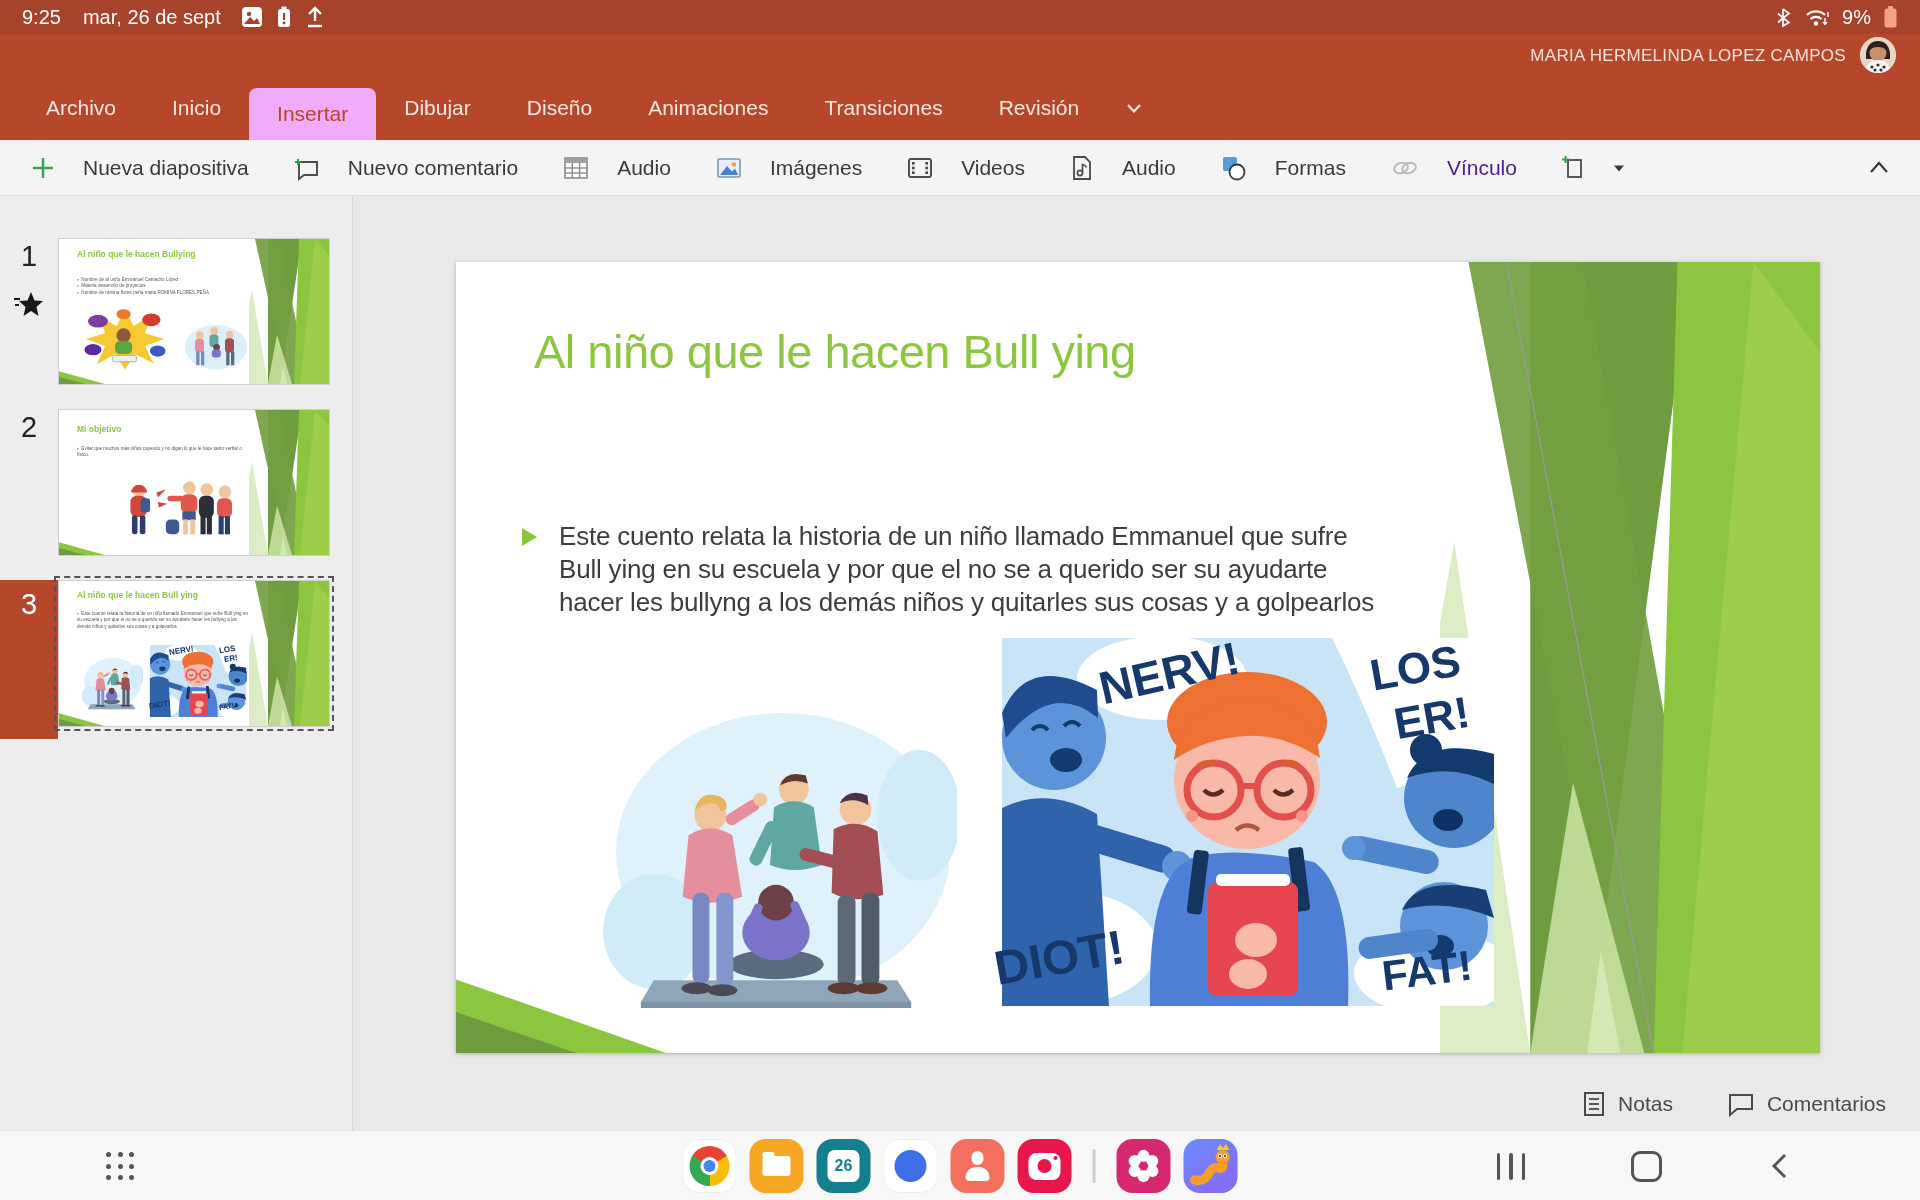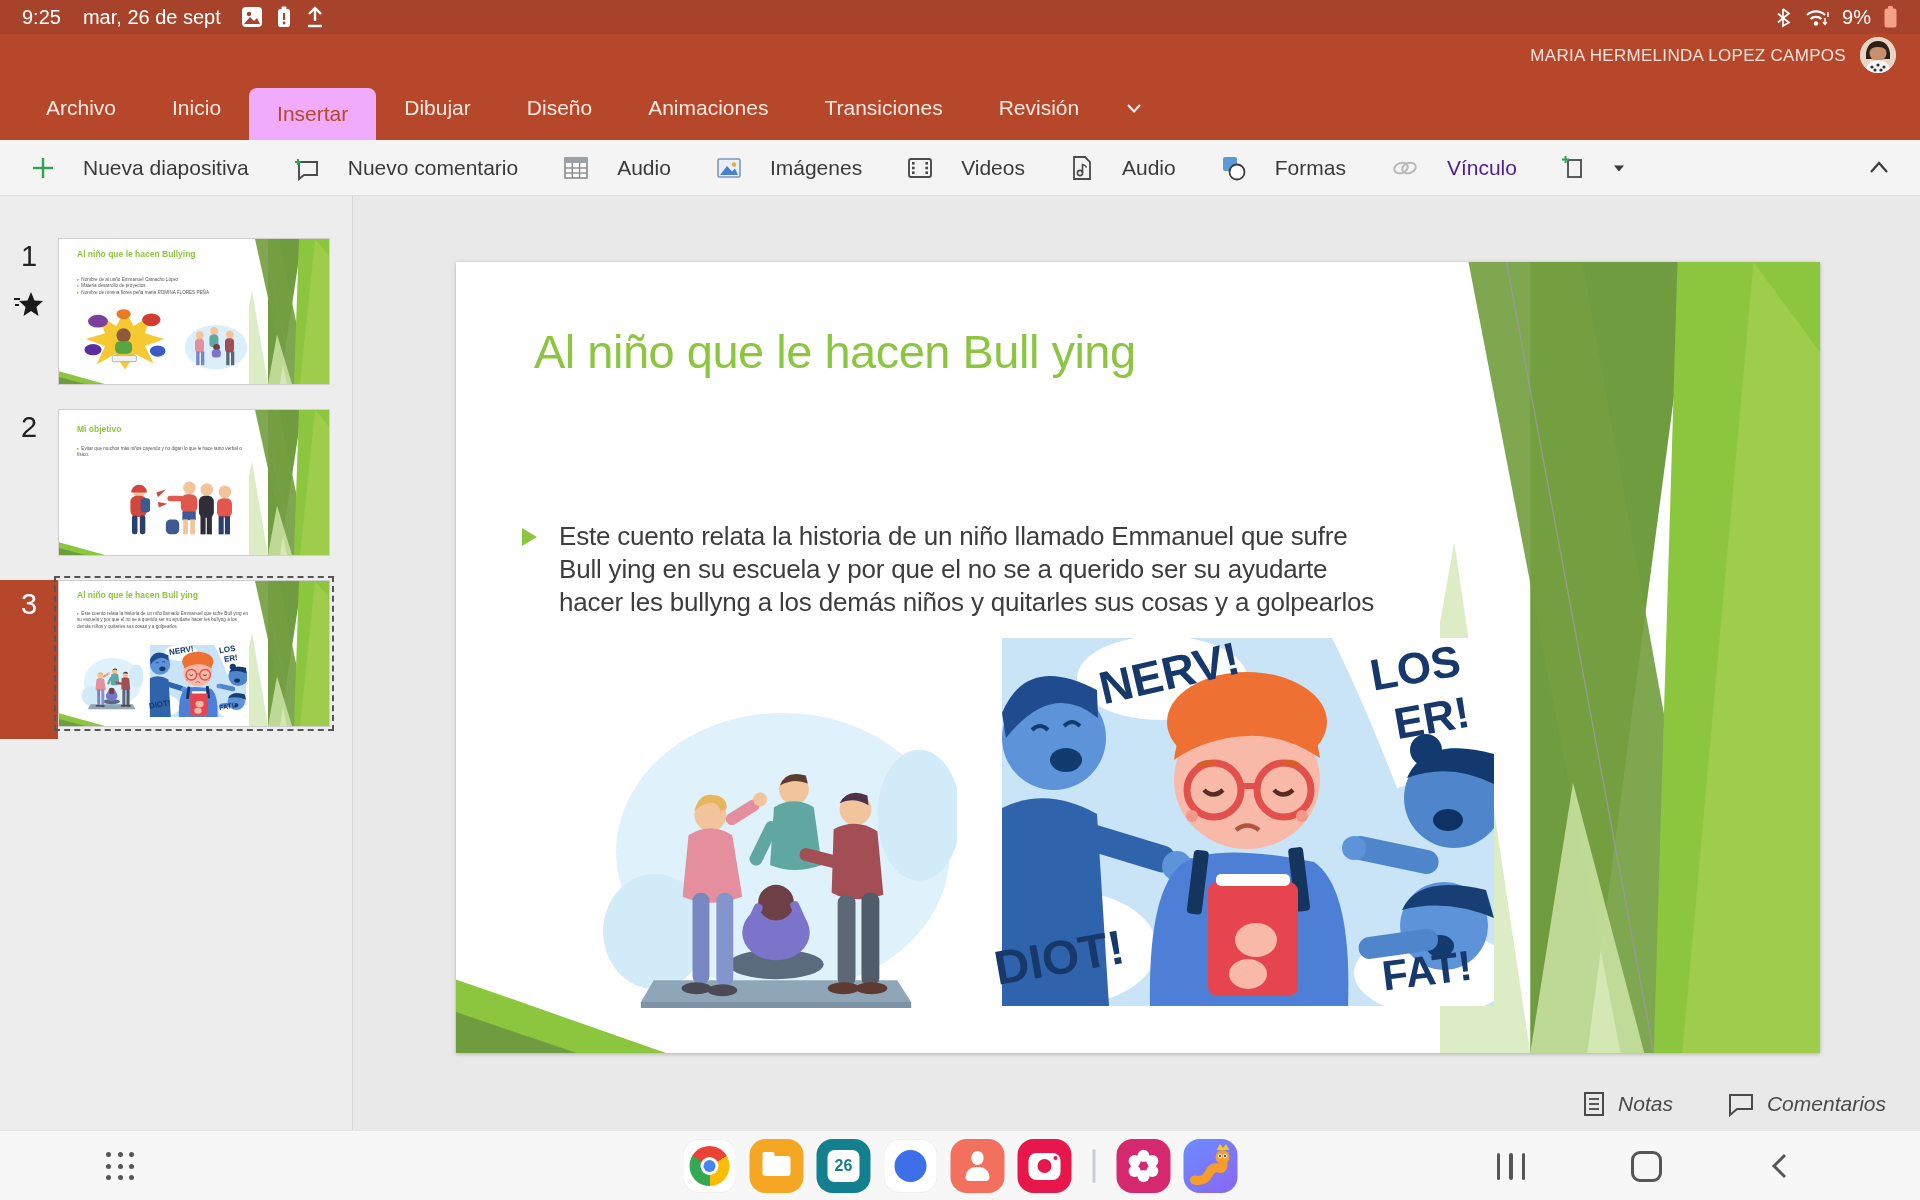--- a/index.html
+++ b/index.html
@@ -58,21 +58,21 @@
   .bullet-block{position:absolute;left:66px;top:258px;display:flex;}
   .btri{width:0;height:0;border-left:15px solid #8CC63F;border-top:9px solid transparent;
         border-bottom:9px solid transparent;margin-top:8px;flex:none;}
   .blines{margin-left:22px;font-size:26px;line-height:33px;color:#3D3D3D;letter-spacing:-.2px;}
   .blines span{display:block;}
   .illus-left{position:absolute;left:142px;top:436px;width:360px;height:318px;}
   .illus-right{position:absolute;left:546px;top:376px;width:492px;height:368px;}
   .bub{position:absolute;font-weight:bold;color:#16386B;transform:rotate(-10deg);line-height:1;}
   
   .footer-bar{position:absolute;right:0;bottom:0;left:0;height:52px;display:flex;align-items:center;
-              justify-content:flex-end;gap:54px;padding-right:34px;color:#4A4A4A;font-size:21px;font-style:italic;}
+              justify-content:flex-end;gap:54px;padding-right:34px;color:#4A4A4A;font-size:21px;}
   .fitem{display:flex;align-items:center;gap:12px;}
   
   #navbar{position:absolute;left:0;top:1130px;width:1920px;height:70px;background:#F7F7F8;
           border-top:1px solid #E6E6E6;display:flex;align-items:center;}
   #appgrid{margin-left:106px;display:grid;grid-template-columns:repeat(3,5px);grid-gap:6.5px;}
   #appgrid i{width:5px;height:5px;border-radius:50%;background:#555;}
   #dock{position:absolute;left:50%;transform:translateX(-50%);display:flex;align-items:center;gap:13px;}
   .app{width:54px;height:54px;border-radius:16px;display:flex;align-items:center;justify-content:center;position:relative;}
   .app.chrome{background:#fff;box-shadow:0 0 0 1px #eee inset;}
   .chrome-ball{width:40px;height:40px;border-radius:50%;position:relative;

